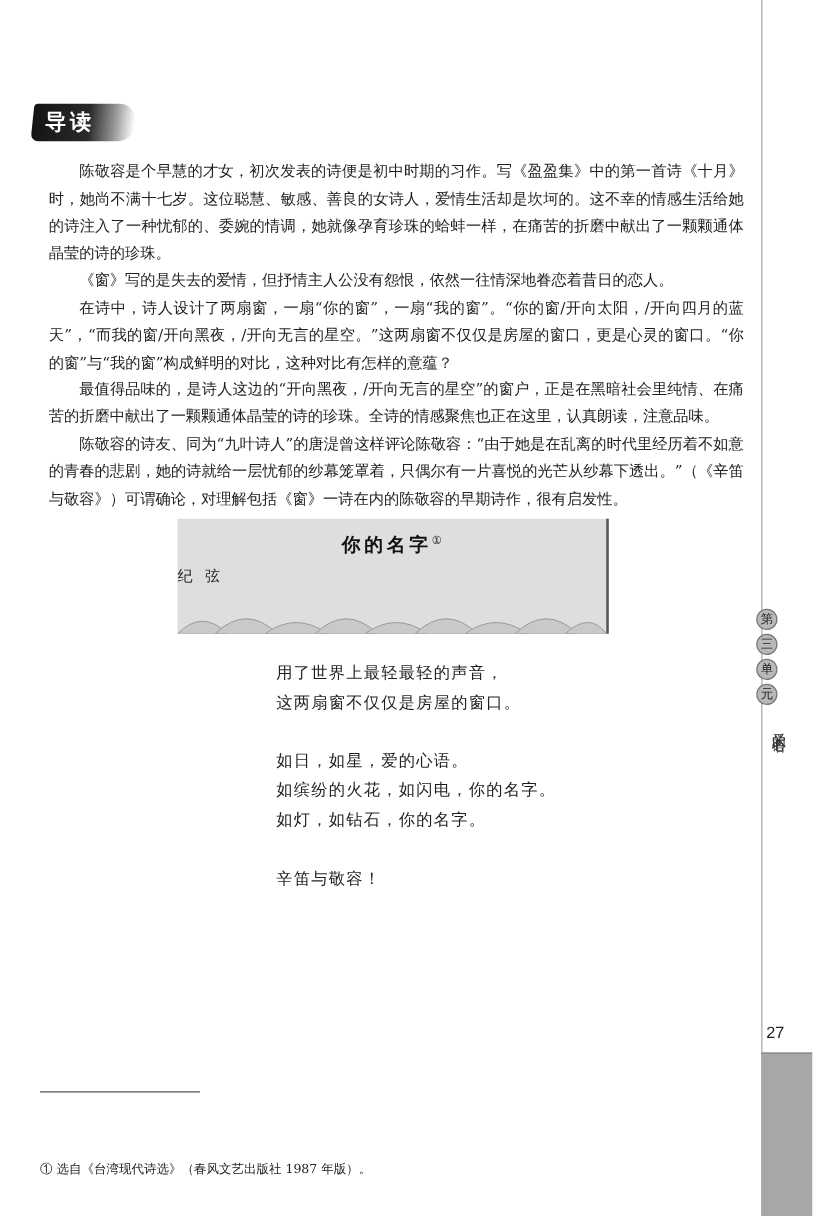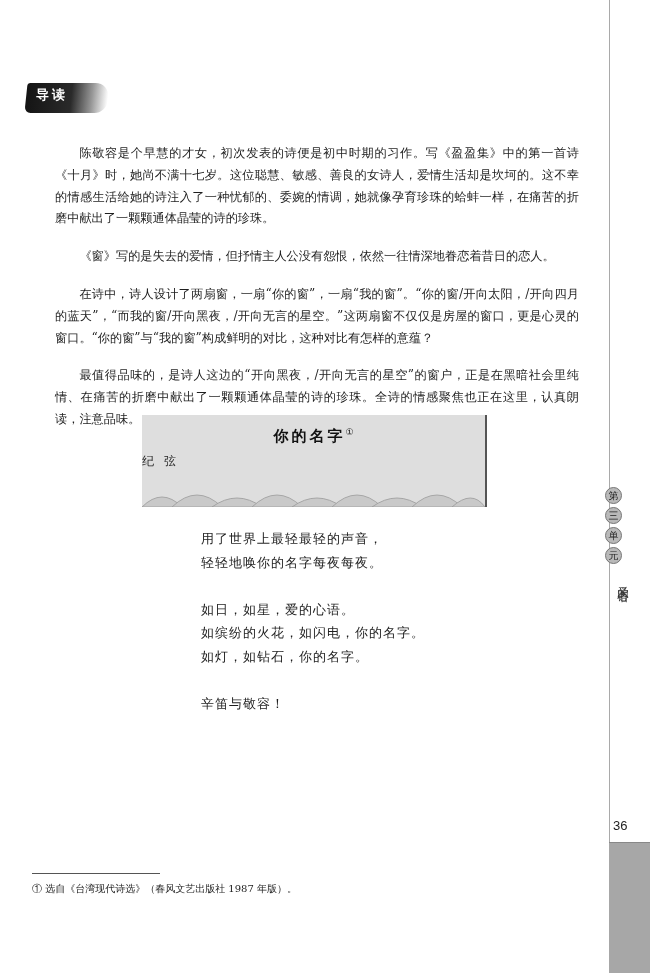--- a/index.html
+++ b/index.html
@@ -30,25 +30,25 @@
 
     
     .banner {
       position: absolute; left: 26px; top: 83px; width: 82px; height: 30px;
       background: linear-gradient(90deg, #141414 0%, #2a2a2a 55%, rgba(80,80,80,0.6) 80%, rgba(255,255,255,0) 100%);
       border-radius: 3px 14px 12px 6px;
       transform: skewX(-6deg);
     }
     .banner-text {
       position: absolute; left: 36px; top: 86px; color: #ffffff;
-      font-family: "DejaVu Sans", sans-serif; font-size: 13px; font-weight: bold; letter-spacing: 3px;
+      font-family: "DejaVu Sans", sans-serif; font-size: 17px; font-weight: bold; letter-spacing: 3px;
     }
 
     .intro { position: absolute; left: 39px; top: 127px; width: 556px; font-size: 12.2px; line-height: 21.8px; }
-    .intro p { margin: 16px; text-indent: 2em; text-align: justify; }
+    .intro p { margin: 0; text-indent: 2em; text-align: justify; }
 
     
     .title-box {
       position: absolute; left: 142px; top: 415px; width: 343px; height: 92px;
       background: #dedede;
       border-right: 2px solid #555;
       overflow: hidden;
     }
     .title-box .waves {
       position: absolute; left: 0; bottom: 0; width: 100%; height: 26px;
@@ -57,51 +57,52 @@
       position: absolute; left: 0; width: 100%; top: 12px; text-align: center;
       font-size: 15px; font-weight: bold; letter-spacing: 3px; color: #111; font-family: Liberation Mono, monospace;
     }
     .poem-title sup { font-size: 9px; font-weight: normal; letter-spacing: 0; }
     .poem-author {
       position: absolute; left: 0; width: 100%; top: 38px; text-align: left;
       font-size: 12px; letter-spacing: 10px; color: #222;
     }
 
     .poem { position: absolute; left: 201px; top: 527px; font-size: 13px; line-height: 23.6px; }
-    .stanza { margin-bottom: 23.6px; }
+    .stanza { margin-bottom: 23.6px; margin-left: 20px; }
     .stanza div { white-space: nowrap; letter-spacing: 1px; }
 
     .footnote-rule { position: absolute; left: 32px; top: 873px; width: 128px; height: 1px; background: #555; }
-    .footnote { position: absolute; left: 32px; top: 882px; font-size: 10px; color: #222; text-align: center; }
+    .footnote { position: absolute; left: 32px; top: 928px; font-size: 10px; color: #222; text-align: center; }
   </style>
 </head>
 <body>
 
 <div class="page">
 
   <div class="margin-line"></div>
   <div class="margin-gray"></div>
 
   <div class="unit-badges">
     <div class="badge">第</div>
     <div class="badge">三</div>
     <div class="badge">单</div>
     <div class="badge">元</div>
   </div>
   <div class="unit-title">爱的心语</div>
-  <div class="page-number">36</div>
+  <div class="page-number">27</div>
 
   <div class="banner"></div>
   <div class="banner-text">导读</div>
 
   <div class="intro">
     <p>陈敬容是个早慧的才女，初次发表的诗便是初中时期的习作。写《盈盈集》中的第一首诗《十月》时，她尚不满十七岁。这位聪慧、敏感、善良的女诗人，爱情生活却是坎坷的。这不幸的情感生活给她的诗注入了一种忧郁的、委婉的情调，她就像孕育珍珠的蛤蚌一样，在痛苦的折磨中献出了一颗颗通体晶莹的诗的珍珠。</p>
     <p>《窗》写的是失去的爱情，但抒情主人公没有怨恨，依然一往情深地眷恋着昔日的恋人。</p>
     <p>在诗中，诗人设计了两扇窗，一扇“你的窗”，一扇“我的窗”。“你的窗/开向太阳，/开向四月的蓝天”，“而我的窗/开向黑夜，/开向无言的星空。”这两扇窗不仅仅是房屋的窗口，更是心灵的窗口。“你的窗”与“我的窗”构成鲜明的对比，这种对比有怎样的意蕴？</p>
     <p>最值得品味的，是诗人这边的“开向黑夜，/开向无言的星空”的窗户，正是在黑暗社会里纯情、在痛苦的折磨中献出了一颗颗通体晶莹的诗的珍珠。全诗的情感聚焦也正在这里，认真朗读，注意品味。</p>
+    <p>陈敬容的诗友、同为“九叶诗人”的唐湜曾这样评论陈敬容：“由于她是在乱离的时代里经历着不如意的青春的悲剧，她的诗就给一层忧郁的纱幕笼罩着，只偶尔有一片喜悦的光芒从纱幕下透出。”（《辛笛与敬容》）可谓确论，对理解包括《窗》一诗在内的陈敬容的早期诗作，很有启发性。</p>
   </div>
 
   <div class="title-box">
     <svg class="waves" viewBox="0 0 343 26" preserveAspectRatio="none">
       <g fill="#c9c9c9" stroke="#9a9a9a" stroke-width="0.8">
         <path d="M0 26 Q20 6 40 26 Z"></path>
           <path d="M30 26 Q55 2 80 26 Z"></path>
           <path d="M70 26 Q95 8 120 26 Z"></path>
         <path d="M110 26 Q135 2 160 26 Z"></path>
           <path d="M150 26 Q175 8 200 26 Z"></path>
@@ -113,21 +114,21 @@
     </svg>
     <div class="poem-title">
       <span>你的名字</span><sup>①</sup>
     </div>
     <div class="poem-author">纪弦</div>
   </div>
 
   <div class="poem">
     <div class="stanza">
       <div>用了世界上最轻最轻的声音，</div>
-      <div>轻轻地唤你的名字每夜每夜。</div>
+      <div>这两扇窗不仅仅是房屋的窗口。</div>
     </div>
     <div class="stanza">
       <div>如日，如星，爱的心语。</div>
       <div>如缤纷的火花，如闪电，你的名字。</div>
       <div>如灯，如钻石，你的名字。</div>
     </div>
     <div class="stanza">
       <div>辛笛与敬容！</div>
     </div>
   </div>

